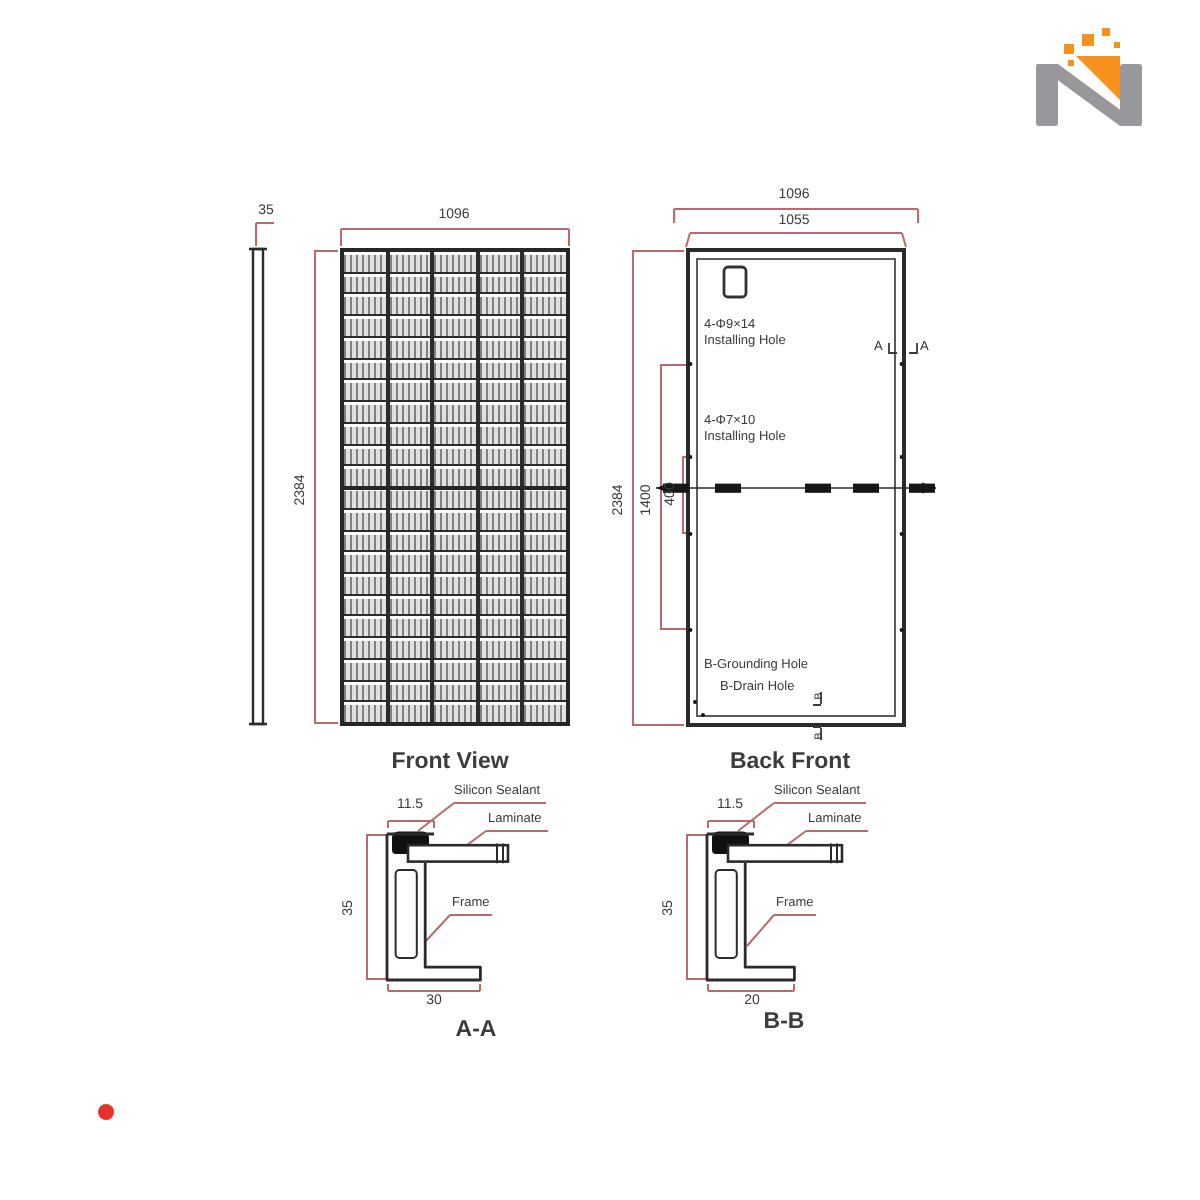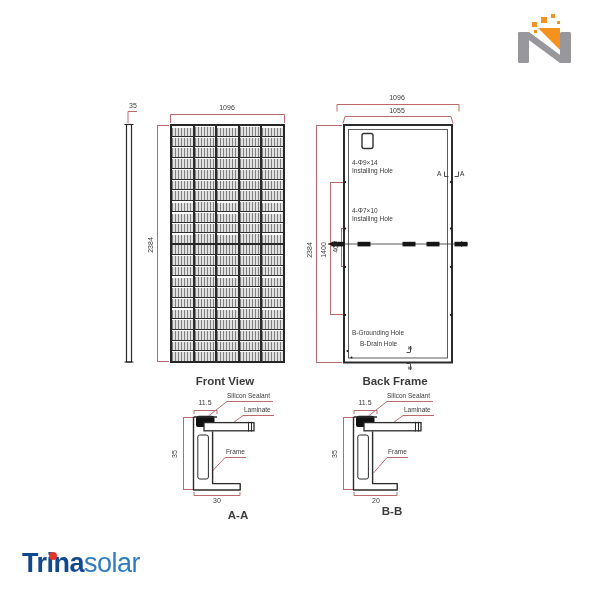--- a/index.html
+++ b/index.html
@@ -300,34 +300,33 @@
   <div class="lbl tiny" style="left:352px;top:207px;">4-Φ7×10</div>
   <div class="lbl tiny" style="left:352px;top:215px;">Installing Hole</div>
   <div class="lbl tiny" style="left:352px;top:329px;">B-Grounding Hole</div>
   <div class="lbl tiny" style="left:360px;top:340px;">B-Drain Hole</div>
 
   <div class="lbl marker" style="left:437px;top:170px;">A</div>
   <div class="lbl marker" style="left:460px;top:170px;">A</div>
   <div class="lbl marker rot" style="left:410px;top:348px;font-size:5.5px;">B</div>
   <div class="lbl marker rot" style="left:410px;top:368px;font-size:5.5px;">B</div>
 
-  <div class="title" style="left:395px;top:375px;">Back Frame</div>
+  <div class="title" style="left:395px;top:375px;">Back Front</div>
 
   <div class="lbl tiny" style="left:227px;top:392px;">Silicon Sealant</div>
   <div class="lbl c" style="left:205px;top:399px;">11.5</div>
   <div class="lbl tiny" style="left:244px;top:406px;">Laminate</div>
   <div class="lbl tiny" style="left:226px;top:448px;">Frame</div>
   <div class="lbl rot" style="left:175px;top:454px;">35</div>
   <div class="lbl c" style="left:217px;top:497px;">30</div>
   <div class="title" style="left:222px;top:509px;margin-left:16px;">A-A</div>
 
   <div class="lbl tiny" style="left:387px;top:392px;">Silicon Sealant</div>
   <div class="lbl c" style="left:365px;top:399px;">11.5</div>
   <div class="lbl tiny" style="left:404px;top:406px;">Laminate</div>
   <div class="lbl tiny" style="left:388px;top:448px;">Frame</div>
   <div class="lbl rot" style="left:335px;top:454px;">35</div>
   <div class="lbl c" style="left:376px;top:497px;">20</div>
   <div class="title" style="left:392px;top:505px;">B-B</div>
 
-  <div class="brand"><span class="bold">Trina</span><span class="light">solar</span></div>
   <div class="brand-dot"></div>
 
 </div>
 
 </body></html>

